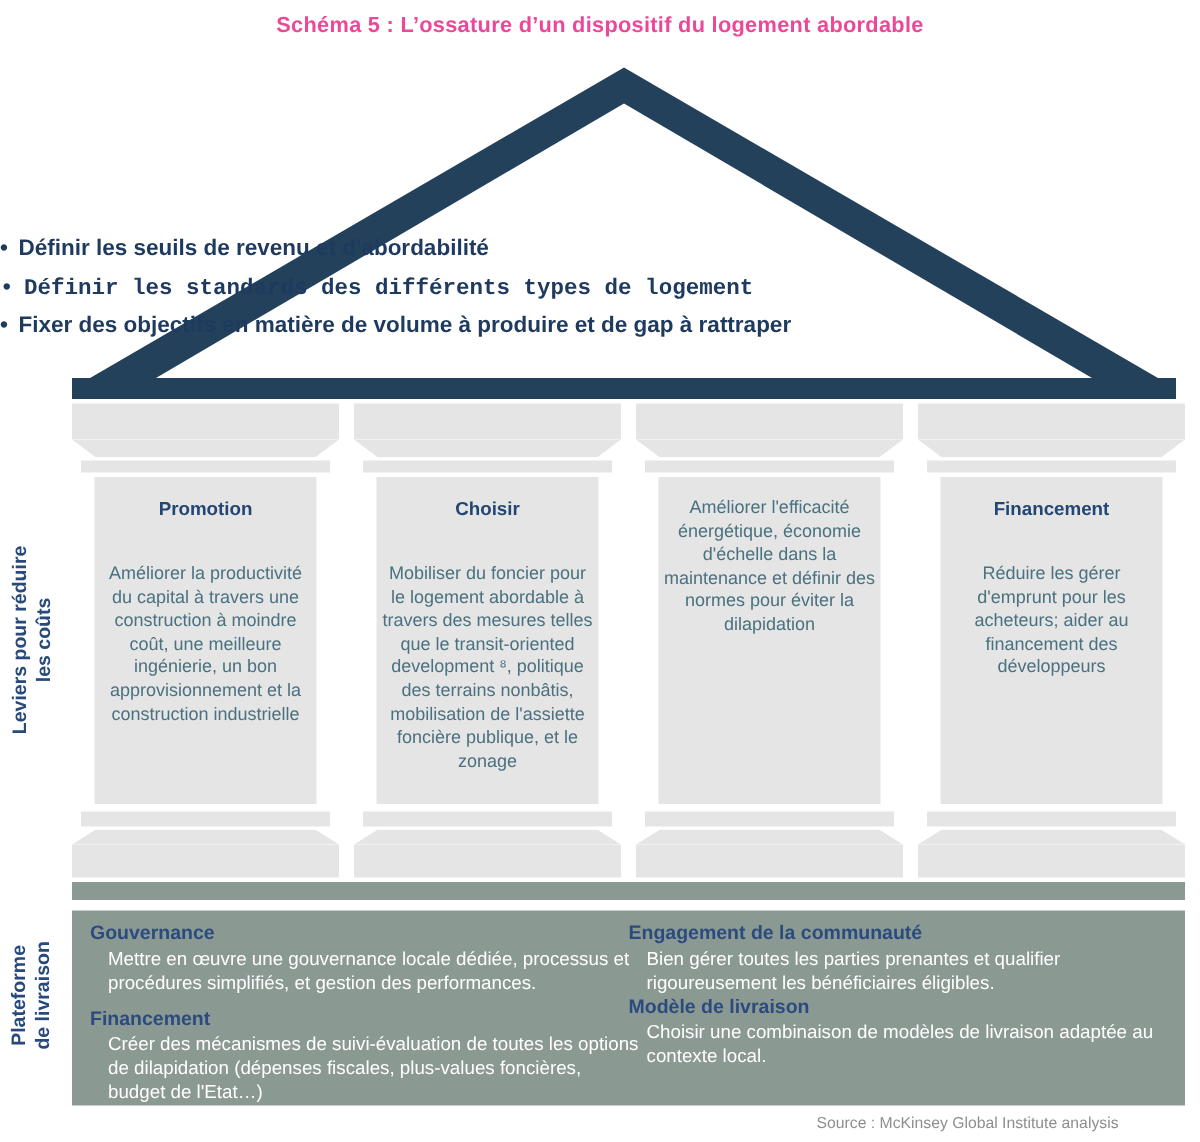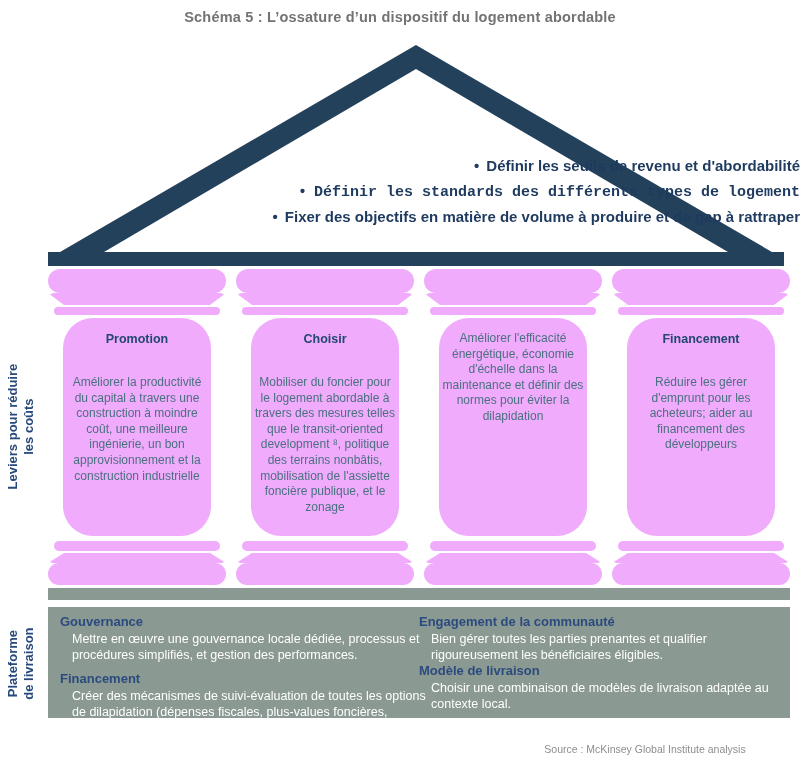--- a/index.html
+++ b/index.html
@@ -2,49 +2,49 @@
 <html><head>
 <meta charset="utf-8">
 <style>
   html,body { margin:0; padding:0; background:#ffffff; }
   .canvas {
     position:relative; width:800px; height:761px; background:#ffffff;
     font-family:"Liberation Sans", sans-serif; overflow:hidden;
   }
   .title {
     position:absolute; top:9px; left:0; width:100%; text-align:center;
-    font-size:14.5px; font-weight:600; color:#737373; letter-spacing:.2px;
+    font-size:14.5px; font-weight:600; color:#ec4899; letter-spacing:.2px;
   }
   svg.roof { position:absolute; left:0; top:0; }
   .bullet-line {
-    position:absolute; left:0; width:100%; text-align:right;
+    position:absolute; left:0; width:100%; text-align:left;
     font-weight:bold; font-size:15px; color:#1e3a5f;
   }
   .b0 { top:157px; } .b1 { top:184px;font-family:Liberation Mono, monospace; } .b2 { top:208px; }
   .bullet-line .dot { margin-right:7px; }
 
   .pillars { position:absolute; left:48px; top:269px; width:742px; display:flex; gap:10px; }
   .pillar { flex:1; display:flex; flex-direction:column; align-items:center; }
-  .blue { background:#f0abfc;border-radius:30px; }
+  .blue { background:#e5e5e5; }
   .cap-a  { align-self:stretch; height:24px; }
   .cap-b  { align-self:stretch; height:12px; margin-bottom:2px;
             clip-path:polygon(0 0,100% 0,calc(100% - 16px) 100%,16px 100%); }
   .cap-c  { height:8px; width:calc(100% - 12px); margin-bottom:3px; }
   .shaft  { height:218px; width:calc(100% - 30px); box-sizing:border-box; padding-top:13px; }
   .shaft .hdr { min-height:44px; box-sizing:border-box; padding:0 8px; text-align:center;
                 font-weight:bold; font-size:12.5px; line-height:1.3; color:#234672; }
   .shaft .bdy { padding:0 3px; text-align:center; font-size:12px; line-height:1.3; color:#4a717f; }
   .base-c { height:10px; width:calc(100% - 12px); margin-top:5px; margin-bottom:2px; }
   .base-b { align-self:stretch; height:10px;
             clip-path:polygon(16px 0,calc(100% - 16px) 0,100% 100%,0 100%); }
   .base-a { align-self:stretch; height:22px; }
 
   .step { position:absolute; left:48px; top:588px; width:742px; height:12px; background:#8b9993; }
   .platform {
-    position:absolute; left:48px; top:607px; width:742px; height:111px;
+    position:absolute; left:48px; top:607px; width:742px; height:130px;
     background:#8b9993; box-sizing:border-box; padding:7px 12px 0 12px; display:flex;
   }
   .pcol { width:50%; box-sizing:border-box; }
   .pcol .ph { font-weight:bold; font-size:13px; color:#2b4b7e; }
   .pcol .pb { margin-left:12px; margin-top:2px; font-size:12.5px; line-height:1.28; color:#ffffff; }
   .pcol-left  .pb { width:356px; }
   .pcol-right .pb { width:352px; }
   .pcol-left  .ph2 { margin-top:8px; }
   .pcol-right .ph2 { }
 

